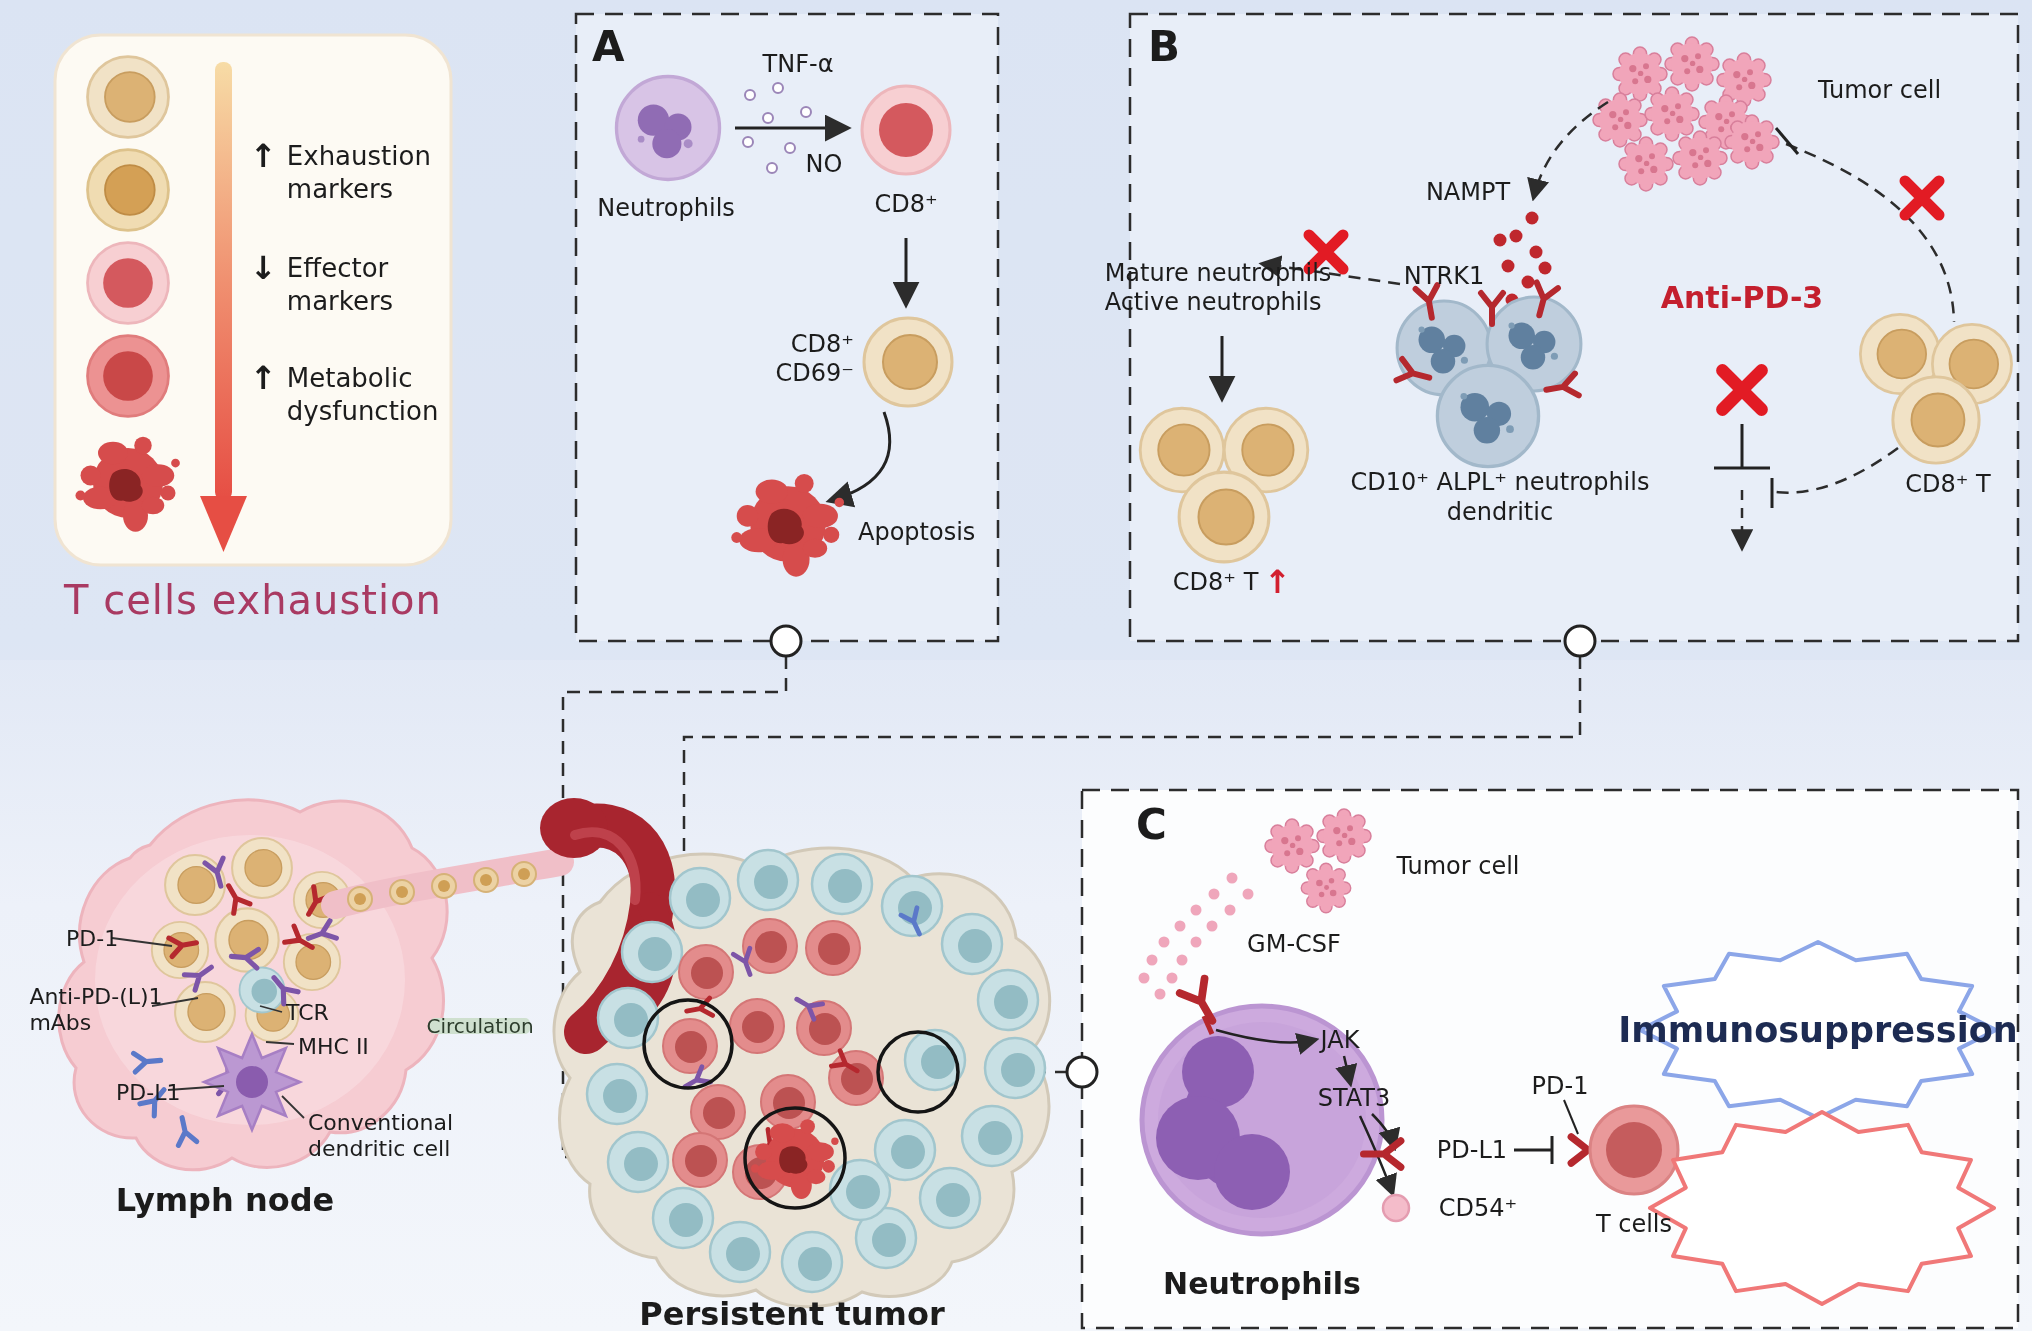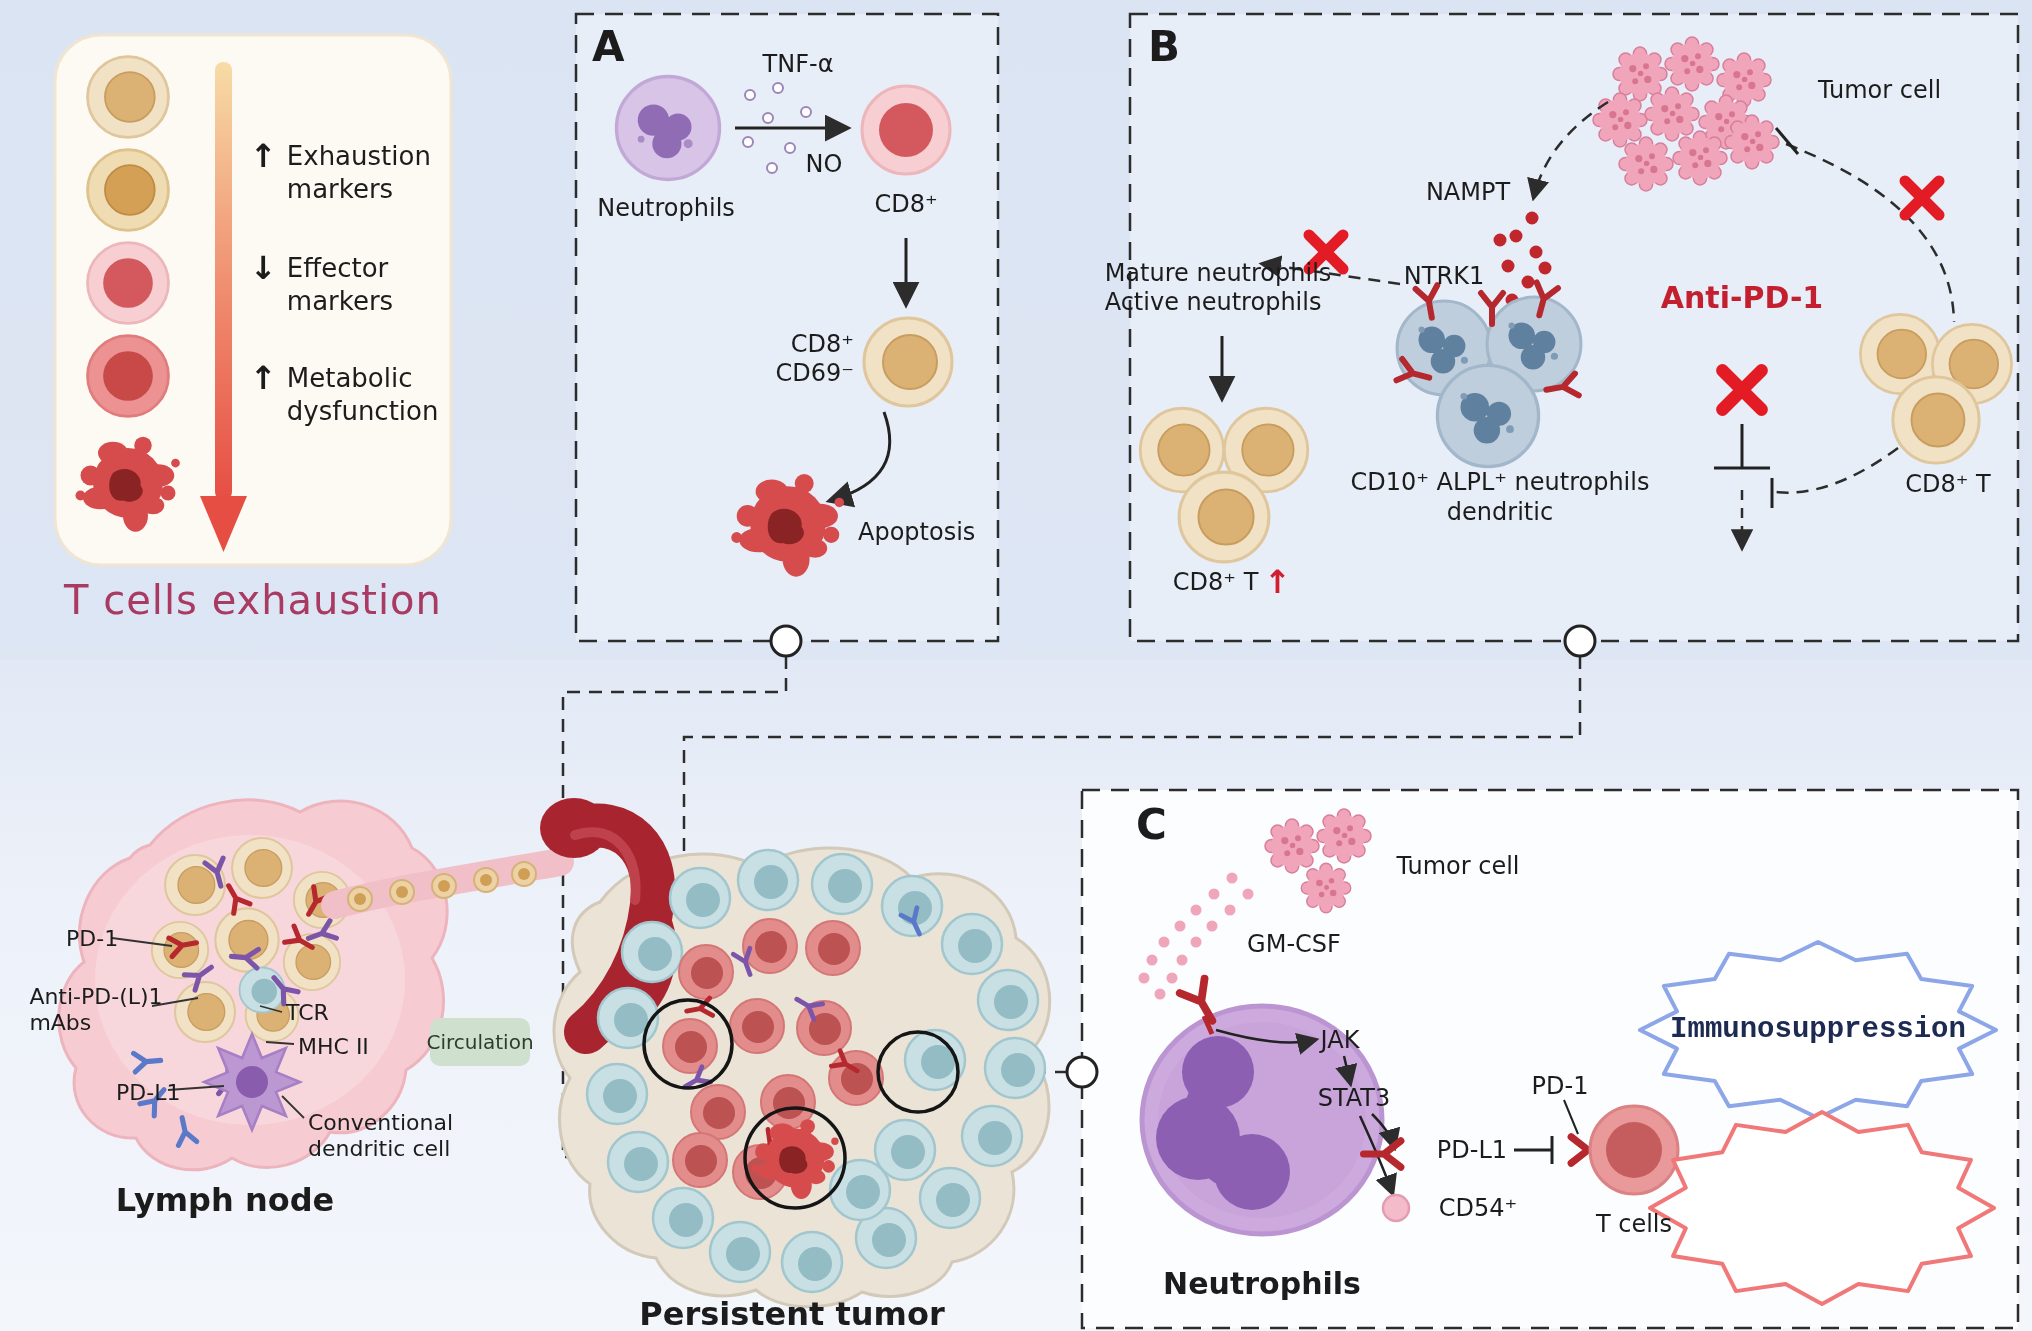--- a/index.html
+++ b/index.html
@@ -11,23 +11,23 @@
   .pre{white-space:pre-line;}
   .c{transform:translate(-50%,-50%);text-align:left;}
   .cv{transform:translateY(-50%);}
   .s22{font-size:22px;}
   .panel-letter{font-size:42px;font-weight:bold;}
   .big{font-size:32px;font-weight:bold;}
   .red-bold{color:#c41f2e;font-weight:bold;font-size:30px;}
   .pink-title{font-size:40px;font-weight:normal;color:#a93a62;letter-spacing:1px;}
   .leg-item{position:absolute;display:flex;gap:10px;width:190px;font-size:26px;line-height:1.25;white-space:normal;}
   .leg-arrow{font-size:32px;line-height:1;font-weight:bold;}
-  .circ{position:absolute;background:#cfe0cf;border-radius:10px;display:flex;align-items:center;
-    justify-content:center;font-size:20px;color:#2d3d2d;width:100px;height:48px;}
-  .star-blue{color:#1d2b52;font-weight:bold;font-size:29px;font-family:Liberation Mono, monospace;}
+  .circ{position:absolute;background:#cfe0cf;border-radius:5px;display:flex;align-items:center;
+    justify-content:center;font-size:20px;color:#2d3d2d;width:100px;height:16px;}
+  .star-blue{color:#1d2b52;font-weight:bold;font-size:35px;}
   .star-red{color:#2b1a1a;font-weight:bold;font-size:29px;}
   .flexrow{display:flex;gap:6px;align-items:center;}
   .redup{color:#d21f2f;font-weight:bold;font-size:32px;line-height:1;}
 </style>
 </head>
 <body>
 
 <div class="stage">
 
 <svg class="scene" width="2032" height="1331" viewBox="0 0 2032 1331">
@@ -446,21 +446,21 @@
 <div class="lbl c" style="left:1468px;top:192px">NAMPT</div>
 <div class="lbl c" style="left:1444px;top:276px">NTRK1</div>
 <div class="lbl c pre" style="left:1218px;top:288px">Mature neutrophils
 Active neutrophils</div>
 <div class="lbl c" style="left:1500px;top:482px">CD10⁺ ALPL⁺ neutrophils</div>
 <div class="lbl c" style="left:1500px;top:512px">dendritic</div>
 <div class="lbl c flexrow" style="left:1232px;top:582px">
   <span>CD8⁺ T</span>
   <span class="redup">↑</span>
 </div>
-<div class="lbl red-bold c" style="left:1742px;top:298px">Anti-PD-1</div>
+<div class="lbl red-bold c" style="left:1742px;top:298px">Anti-PD-3</div>
 <div class="lbl c" style="left:1948px;top:484px">CD8⁺ T</div>
 
 <div class="lbl s22" style="left:66px;top:926px">PD-1</div>
 <div class="lbl s22 c pre" style="left:96px;top:1010px">Anti-PD-(L)1
 mAbs</div>
 <div class="lbl s22" style="left:286px;top:1000px">TCR</div>
 <div class="lbl s22" style="left:298px;top:1034px">MHC II</div>
 <div class="lbl s22" style="left:116px;top:1080px">PD-L1</div>
 <div class="lbl s22 pre" style="left:308px;top:1110px">Conventional
 dendritic cell</div>

